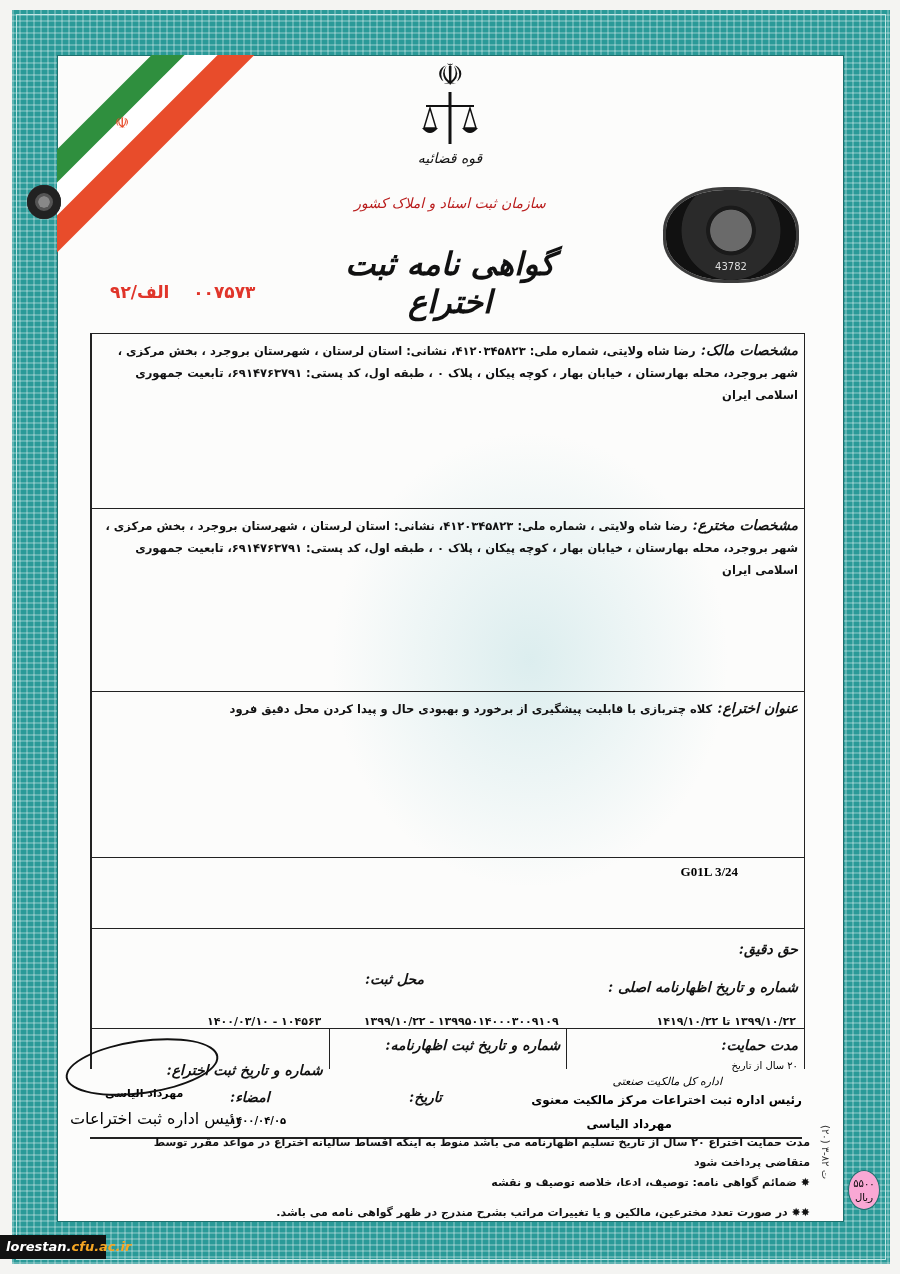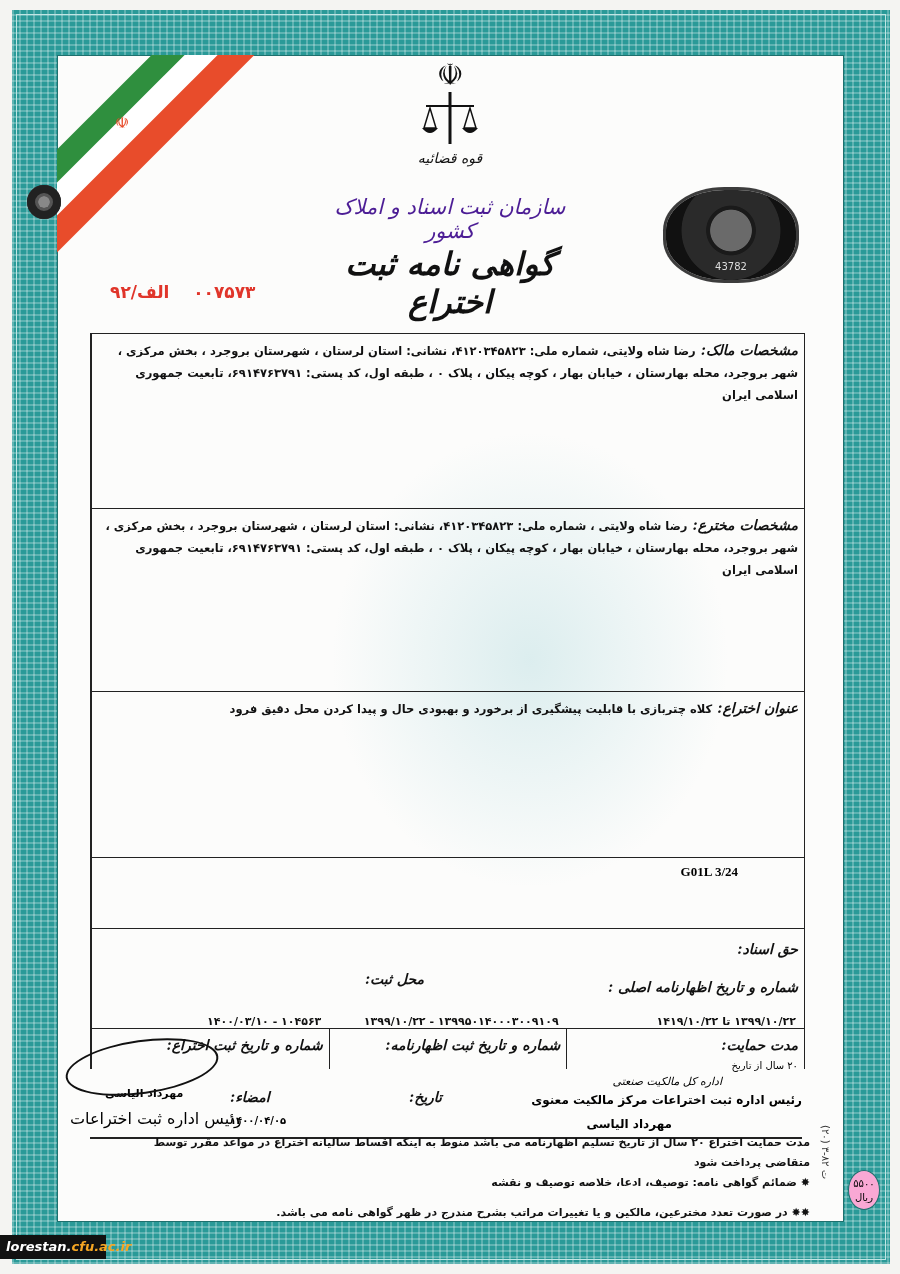--- a/index.html
+++ b/index.html
@@ -13,34 +13,34 @@
   .flag{position:absolute;left:57px;top:55px;width:200px;height:200px;overflow:hidden;}
   .flag .g{position:absolute;width:300px;height:26px;background:#2f8f3e;transform:rotate(-45deg);left:-90px;top:40px;}
   .flag .w{position:absolute;width:300px;height:26px;background:#fff;transform:rotate(-45deg);left:-75px;top:58px;}
   .flag .r{position:absolute;width:300px;height:26px;background:#e84c2b;transform:rotate(-45deg);left:-60px;top:76px;}
   .flag .emb{position:absolute;left:58px;top:58px;color:#e84c2b;font-size:16px;}
   .grommet{position:absolute;left:27px;top:185px;width:34px;height:34px;border-radius:50%;background:#1a1a1a;box-shadow:inset 0 0 0 8px #222, inset 0 0 0 11px #555;}
   .grommet::after{content:"";position:absolute;left:11px;top:11px;width:12px;height:12px;border-radius:50%;background:#888;}
   .emblem{position:absolute;left:420px;top:60px;width:60px;text-align:center;font-size:30px;color:#111;line-height:1;}
   .scales{position:absolute;left:420px;top:92px;width:60px;height:55px;}
   .h-jud{position:absolute;left:395px;top:150px;width:110px;text-align:center;font-family:"DejaVu Serif",serif;font-size:14px;font-style:italic;color:#111;}
-  .h-org{position:absolute;left:330px;top:195px;width:240px;text-align:center;font-family:"DejaVu Serif",serif;font-size:21px;font-style:italic;color:#4c1d95;}
+  .h-org{position:absolute;left:330px;top:195px;width:240px;text-align:center;font-family:"DejaVu Serif",serif;font-size:14px;font-style:italic;color:#b91c1c;}
   .h-title{position:absolute;left:300px;top:245px;width:300px;text-align:center;font-family:"DejaVu Serif",serif;font-size:32px;font-style:italic;font-weight:bold;color:#111;}
   .serial{position:absolute;left:110px;top:282px;color:#e0352a;font-weight:bold;font-size:17px;direction:rtl;}
   .hologram{position:absolute;left:666px;top:190px;width:130px;height:90px;border-radius:45%;background:radial-gradient(circle at 50% 45%,#6a6a6a 0 25%,#1a1a1a 26% 30%,#2a2a2a 31% 60%,#111 61%);box-shadow:0 0 0 3px #3c3c3c;}
   .hologram span{position:absolute;bottom:8px;left:0;right:0;text-align:center;color:#ddd;font-size:10px;}
   .table{position:absolute;left:90px;top:333px;width:712px;border-left:2px solid #222;border-right:1px solid #222;}
   .row{border-top:1.5px solid #222;position:relative;direction:rtl;}
   .lbl{font-family:"DejaVu Serif",serif;font-style:italic;font-weight:bold;font-size:14px;color:#111;}
   .val{font-weight:bold;font-size:11.5px;color:#111;line-height:22px;}
   .r1{height:162px;} .r2{height:170px;} .r3{height:153px;} .r4{height:58px;} .r5{height:87px;} .r6{height:40px;}
   .cell{padding:6px 6px;}
   .grid3{display:flex;height:40px;}
   .grid3>div{flex:1;border-left:1.5px solid #222;padding:6px;}
-  .grid3>div:last-child{border-left:none;}
+  .grid3>div:last-child{border-left:none;margin-top:25px;}
   .numrow{position:absolute;left:90px;top:1015px;width:712px;direction:rtl;display:flex;font-size:11px;font-weight:bold;color:#111;}
   .numrow div{flex:1;padding:0 6px;}
   .sig{position:absolute;left:90px;top:1035px;width:712px;height:62px;border-bottom:2px solid #222;}
   .footnote{position:absolute;left:110px;top:1133px;width:700px;direction:rtl;font-size:11px;font-weight:bold;color:#111;line-height:20px;}
   .side{position:absolute;left:820px;top:1125px;writing-mode:vertical-rl;font-size:10px;color:#333;}
   .stamp{position:absolute;left:848px;top:1170px;width:32px;height:40px;border-radius:50%;background:#f9a8d4;border:1px solid #1f6f6d;font-size:10px;text-align:center;line-height:14px;padding-top:6px;box-sizing:border-box;}
   .wm{position:absolute;left:0;top:1235px;width:100px;height:24px;background:#111;color:#fff;font-weight:bold;font-style:italic;font-size:13px;line-height:24px;padding-left:6px;}
   .wm span{color:#f5a623;}
   .map{position:absolute;left:330px;top:430px;width:400px;height:460px;background:radial-gradient(ellipse at 50% 50%,rgba(160,210,215,.35),rgba(160,210,215,0) 70%);}
   .oval{position:absolute;left:65px;top:1040px;width:150px;height:50px;border:2px solid #111;border-radius:50%;transform:rotate(-8deg);}
@@ -88,21 +88,21 @@
     <span class="val">رضا شاه ولایتی ، شماره ملی: ۴۱۲۰۳۴۵۸۲۳، نشانی: استان لرستان ، شهرستان بروجرد ، بخش مرکزی ، شهر بروجرد، محله بهارستان ، خیابان بهار ، کوچه پیکان ، پلاک ۰ ، طبقه اول، کد پستی: ۶۹۱۴۷۶۳۷۹۱، تابعیت جمهوری اسلامی ایران</span>
   </div>
   <div class="row r3 cell">
     <span class="lbl">عنوان اختراع:</span>
     <span class="val">کلاه چتربازی با قابلیت پیشگیری از برخورد و بهبودی حال و پیدا کردن محل دقیق فرود</span>
   </div>
   <div class="row r4 cell">
     <div style="font-family:'Liberation Serif',serif;font-weight:bold;font-size:13px;padding-right:60px;">G01L 3/24</div>
   </div>
   <div class="row r5 cell">
-    <div class="lbl" style="margin-top:6px">حق اسناد:</div>
+    <div class="lbl" style="margin-top:6px">حق دقیق:</div>
     <div class="lbl" style="margin-top:22px">شماره و تاریخ اظهارنامه اصلی :</div>
     <div class="lbl" style="position:absolute;top:42px;right:380px">محل ثبت:</div>
   </div>
   <div class="row r6">
     <div class="grid3">
       <div><span class="lbl">مدت حمایت:</span><br><span style="font-size:10px">۲۰ سال از تاریخ</span></div>
       <div><span class="lbl">شماره و تاریخ ثبت اظهارنامه:</span></div>
       <div><span class="lbl">شماره و تاریخ ثبت اختراع:</span></div>
     </div>
   </div>

